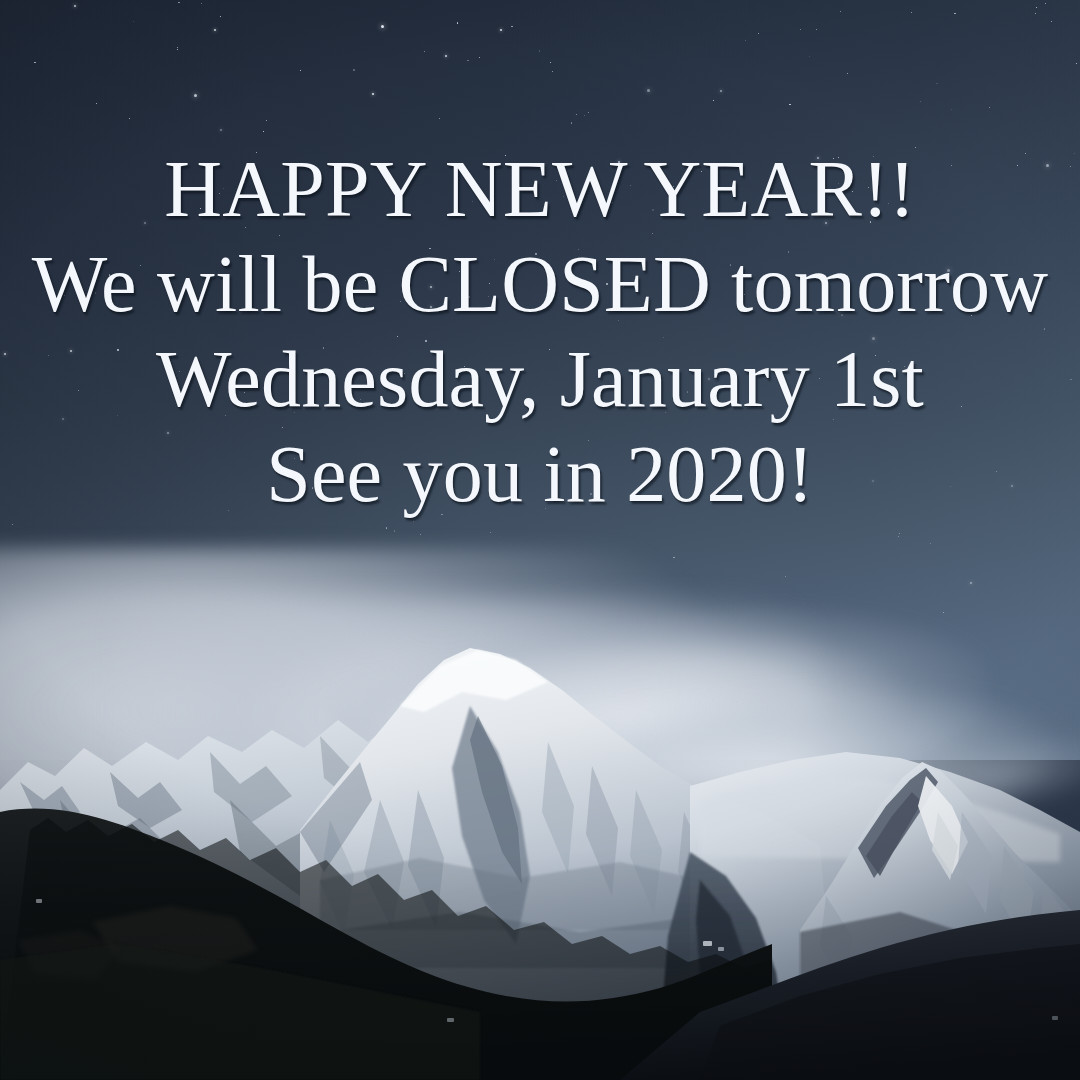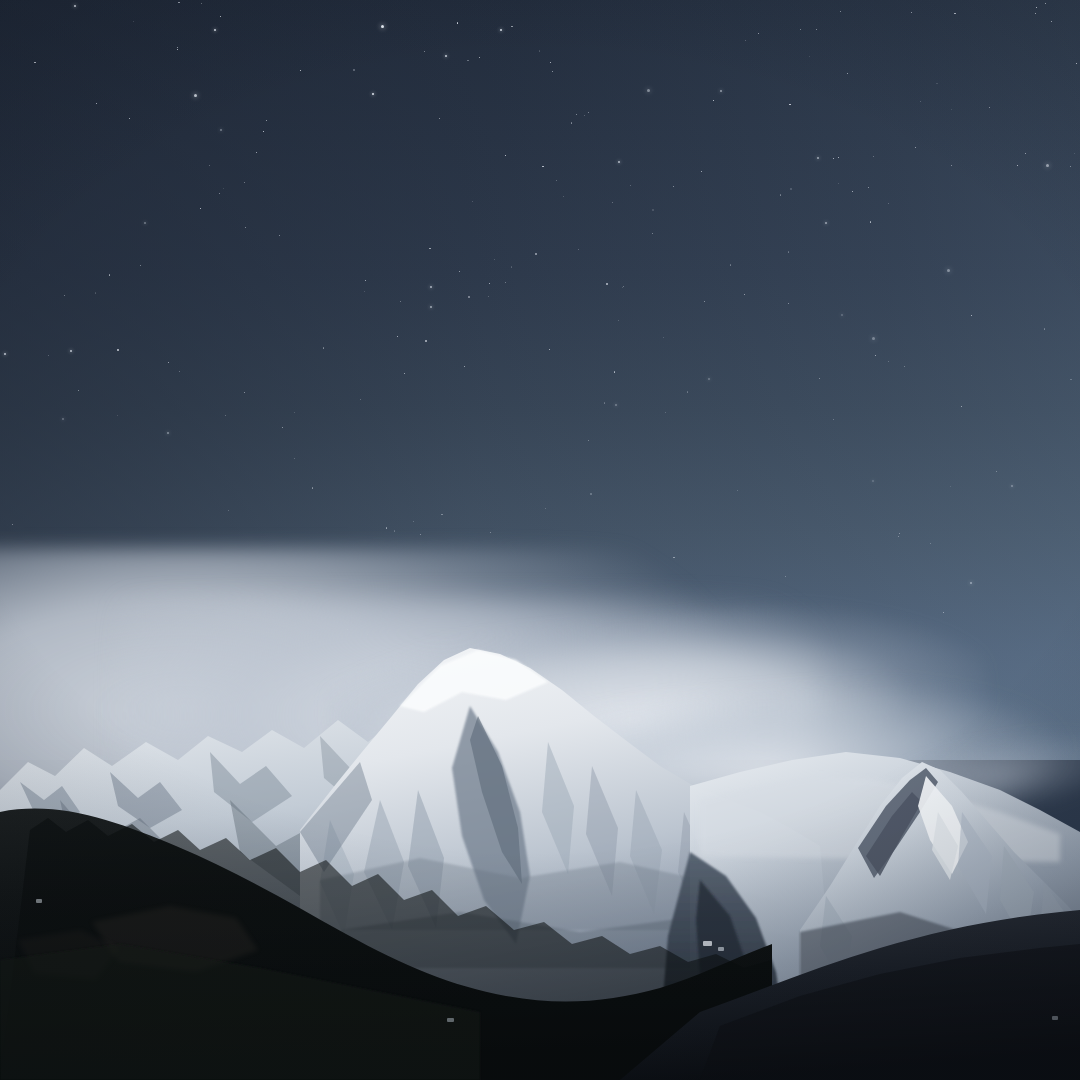--- a/index.html
+++ b/index.html
@@ -496,14 +496,20 @@
       <rect x="703" y="941" width="9" height="5" fill="#d8dee4" opacity="0.85" rx="1"></rect>
       <rect x="718" y="947" width="6" height="4" fill="#c8d0d8" opacity="0.7" rx="1"></rect>
       <rect x="36" y="899" width="6" height="4" fill="#cbd3da" opacity="0.6" rx="1"></rect>
       <rect x="447" y="1018" width="7" height="4" fill="#bcc6cf" opacity="0.55" rx="1"></rect>
       <rect x="1052" y="1016" width="6" height="4" fill="#b4bec8" opacity="0.5" rx="1"></rect>
     </g>
   </svg>
 
   <div class="sky-vignette"></div>
 
+  <div class="caption">
+    <span class="line l1">HAPPY NEW YEAR!!</span>
+    <span class="line l2">We will be CLOSED tomorrow</span>
+    <span class="line l3">Wednesday, January 1st</span>
+    <span class="line l4">See you in 2020!</span>
+  </div>
 
 </div>
 
 </body></html>

